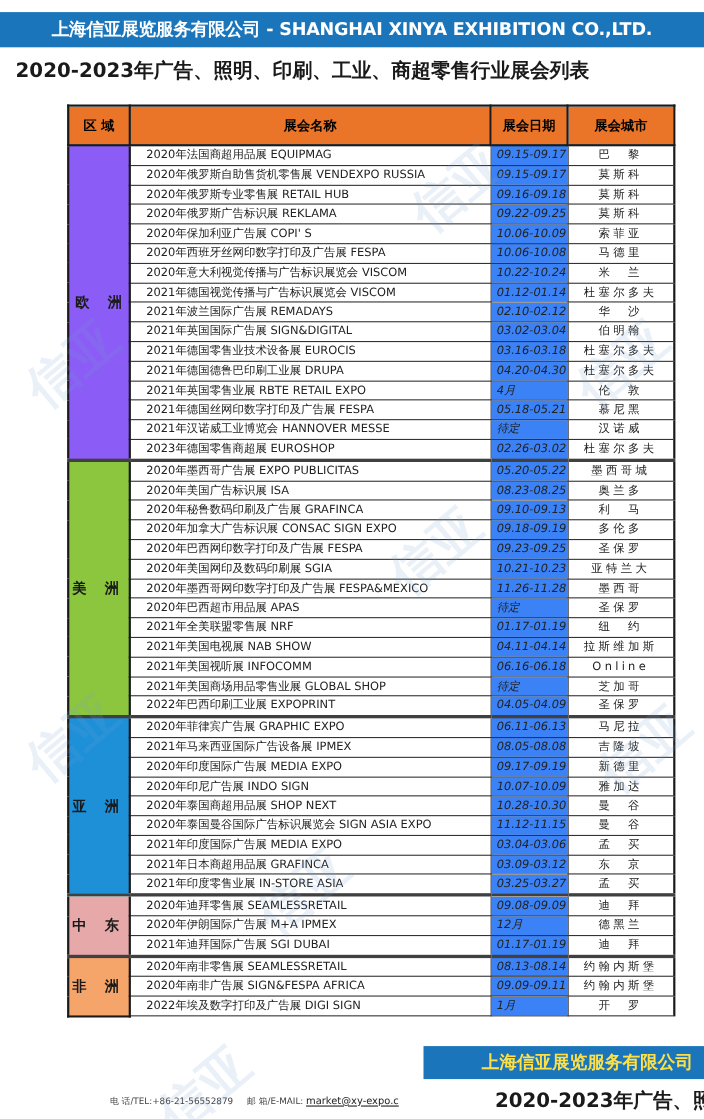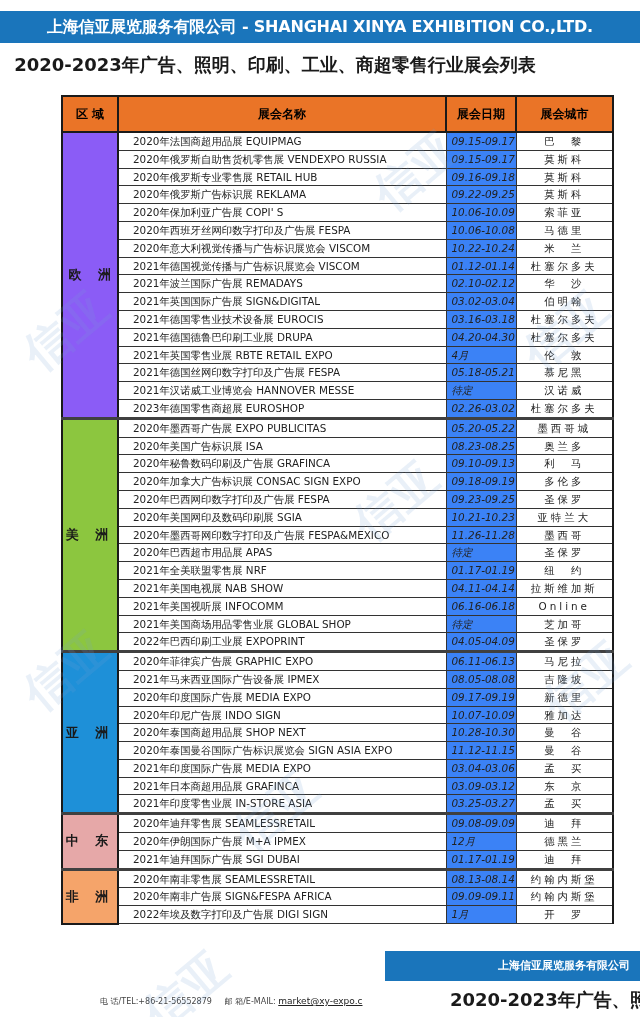--- a/index.html
+++ b/index.html
@@ -8,21 +8,21 @@
   .topbar{position:absolute;left:0;top:11px;width:640px;height:32px;background:#1a75bb;color:#fff;font-weight:bold;font-size:16px;line-height:32px;text-align:center;font-family:"DejaVu Sans",sans-serif;letter-spacing:-0.2px;}
   .subtitle{position:absolute;left:0;top:52px;width:550px;text-align:center;font-size:18px;color:#1a1a1a;font-weight:bold;line-height:26px;}
   table.ex{position:absolute;left:61px;top:95px;width:551px;border-collapse:collapse;table-layout:fixed;font-size:10.4px;color:#222;}
   table.ex td, table.ex th{padding:0;overflow:hidden;white-space:nowrap;}
   table.ex th{height:34px;background:#ea7427;border:2px solid #1a1a1a;font-size:12px;font-weight:bold;color:#000000;}
   table.ex td.name{border:1px solid #333;border-left:2px solid #1a1a1a;padding-left:14px;height:16.8px;line-height:16.8px;background:#fff;}
   table.ex td.date{border:1px solid #333;text-align:left;padding-left:5px;line-height:16.8px;background:#3b82f6;font-style:italic;}
   table.ex td.city{border:1px solid #333;border-right:2px solid #1a1a1a;text-align:center;line-height:16.8px;background:#fff;letter-spacing:3px;}
   table.ex td.region{border:2px solid #1a1a1a;text-align:center;font-weight:bold;font-size:13px;color:#1a1a1a;letter-spacing:6px;}
   table.ex tr.grpstart td{border-top:3px solid #404040;}
-  .bottombar{position:absolute;left:385px;top:951px;width:255px;height:30px;background:#1a75bb;color:#ffffff;font-weight:bold;font-size:11px;line-height:30px;text-align:right;padding-right:10px;box-sizing:border-box;}
+  .bottombar{position:absolute;left:385px;top:951px;width:255px;height:30px;background:#1a75bb;color:#fde047;font-weight:bold;font-size:16px;line-height:30px;text-align:right;padding-right:10px;box-sizing:border-box;}
   .contact{position:absolute;left:100px;top:996px;font-size:8px;color:#444;white-space:nowrap;}
   .contact .email{color:#222;font-size:9px;text-decoration:underline;}
   .bottomsub{position:absolute;left:450px;top:988px;font-size:18px;font-weight:bold;color:#1a1a1a;white-space:nowrap;}
 </style>
 </head>
 <body>
 
 <div class="topbar">上海信亚展览服务有限公司 - SHANGHAI XINYA EXHIBITION CO.,LTD.</div>
 <div class="subtitle">2020-2023年广告、照明、印刷、工业、商超零售行业展会列表</div>
 

